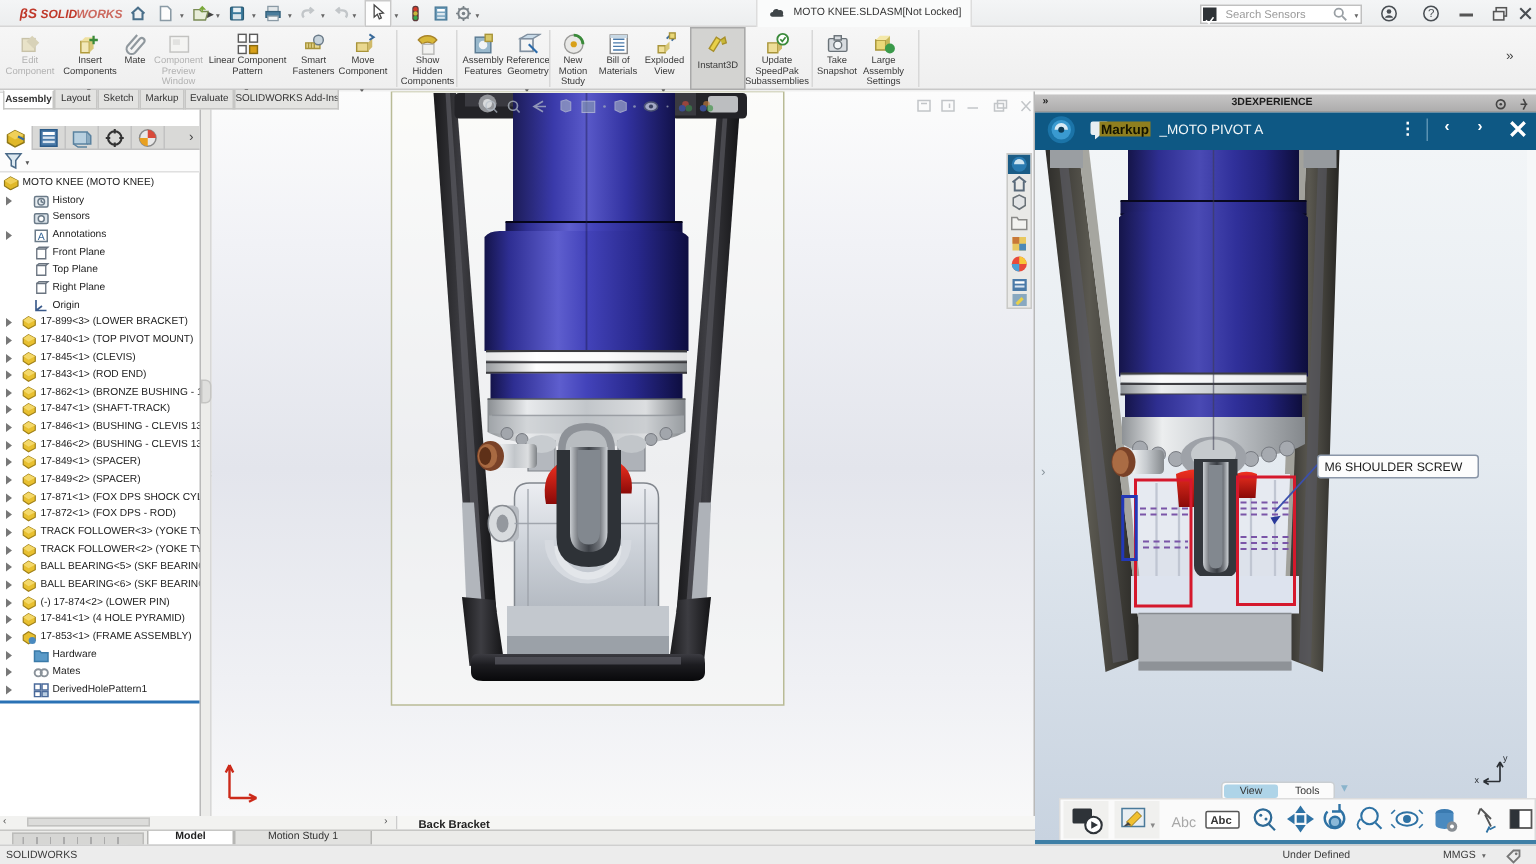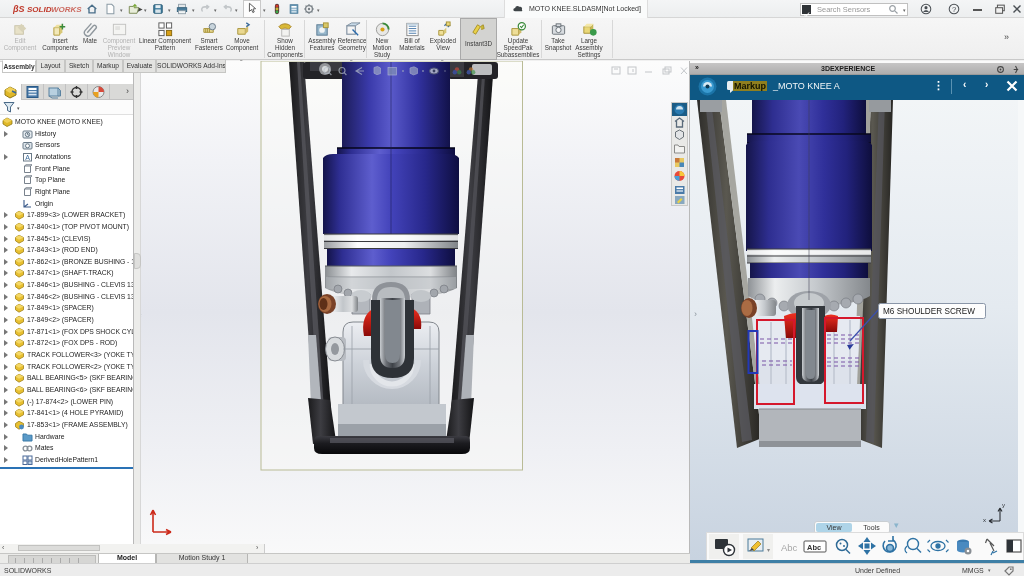--- a/index.html
+++ b/index.html
@@ -838,20 +838,23 @@
   </div>
   <div id="vsplit">
       <div style="position:absolute; left:0px; top:192px; width:7px; height:16px; background:#dfdfdd; border:1px solid #c5c5c3; border-radius:0 4px 4px 0;"></div>
     </div>
 
   <div id="hscrollrow">
     <span style="position:absolute; left:2px; top:0px; font-size:7px; color:#555;">‹</span>
     <span style="position:absolute; left:256px; top:0px; font-size:7px; color:#555;">›</span>
     <div style="position:absolute; left:18px; top:1px; width:82px; height:6px; background:#dcdcda; border:1px solid #c2c2c0;"></div>
   </div>
+  <div id="backbracket">
+      <span style="position:absolute; left:14px; top:1px; font-size:7.5px; font-weight:bold; color:#222;">Back Bracket</span>
+    </div>
   <div id="modeltabs">
     <div style="position:absolute; left:8px; top:1px; width:88px; height:9px; background:#d6d6d4; border:1px solid #bcbcba;">
       <div style="position:absolute; left:6px; top:2px; width:70px; height:5px; background:repeating-linear-gradient(90deg,#aaa 0 1px,#d6d6d4 1px 9px);"></div>
     </div>
     <div style="position:absolute; left:98px; top:0px; width:58px; height:10px; background:#fff; border:1px solid #b6b6b4; border-top:none; font-size:7px; font-weight:bold; color:#222; text-align:center;">Model</div>
     <div style="position:absolute; left:156px; top:0px; width:92px; height:10px; background:#e2e2e0; border:1px solid #b6b6b4; border-top:none; font-size:7px; color:#333; text-align:center;">Motion Study 1</div>
   </div>
 
   <div id="rp-white"></div>
     <div id="rp-grey">
@@ -871,21 +874,21 @@
       <circle cx="9.5" cy="9.5" r="6.5" fill="#3a9ad0"></circle>
       <path d="M5 9.5 A4.5 4.5 0 0 1 14 9.5" fill="#d8eaf4"></path>
       <circle cx="9.5" cy="9.5" r="2" fill="#0c3a55"></circle>
     </svg>
     <svg style="position:absolute; left:36px; top:5px;" width="14" height="13" viewBox="0 0 14 13">
       <rect x="1" y="1" width="12" height="9" rx="1.5" fill="#e8eef2"></rect>
       <path d="M4 10 L4 13 L7.5 10 Z" fill="#e8eef2"></path>
       <path d="M8 6.5 L11 2.5 L12 3.4 L9 7.2 Z" fill="#4a7a9a"></path>
     </svg>
     <span style="position:absolute; left:43px; top:6px; font-size:9px; font-weight:bold; color:#141400; background:#8f7f1f; padding:0 1px;">Markup</span>
-    <span style="position:absolute; left:83px; top:6px; font-size:9px; color:#f2f6f8;">_MOTO KNEE A</span>
+    <span style="position:absolute; left:83px; top:6px; font-size:9px; color:#f2f6f8;">_MOTO PIVOT A</span>
     <span style="position:absolute; left:243px; top:4px; font-size:11px; color:#fff; font-weight:bold;">⋮</span>
     <div style="position:absolute; left:261px; top:4px; width:1px; height:15px; background:#5a92b2;"></div>
     <span style="position:absolute; left:273px; top:4px; font-size:10px; color:#fff; font-weight:bold;">‹</span>
     <span style="position:absolute; left:295px; top:4px; font-size:10px; color:#fff; font-weight:bold;">›</span>
     <svg style="position:absolute; left:316px; top:5px;" width="12" height="12" viewBox="0 0 12 12">
         <path d="M1.5 1.5 L10.5 10.5 M10.5 1.5 L1.5 10.5" stroke="#fff" stroke-width="2.2"></path>
       </svg>
   </div>
   <div id="rp-view">
   <div style="position:absolute; right:0px; top:0px; width:6px; height:460px; background:#f6f8f9;"></div>

